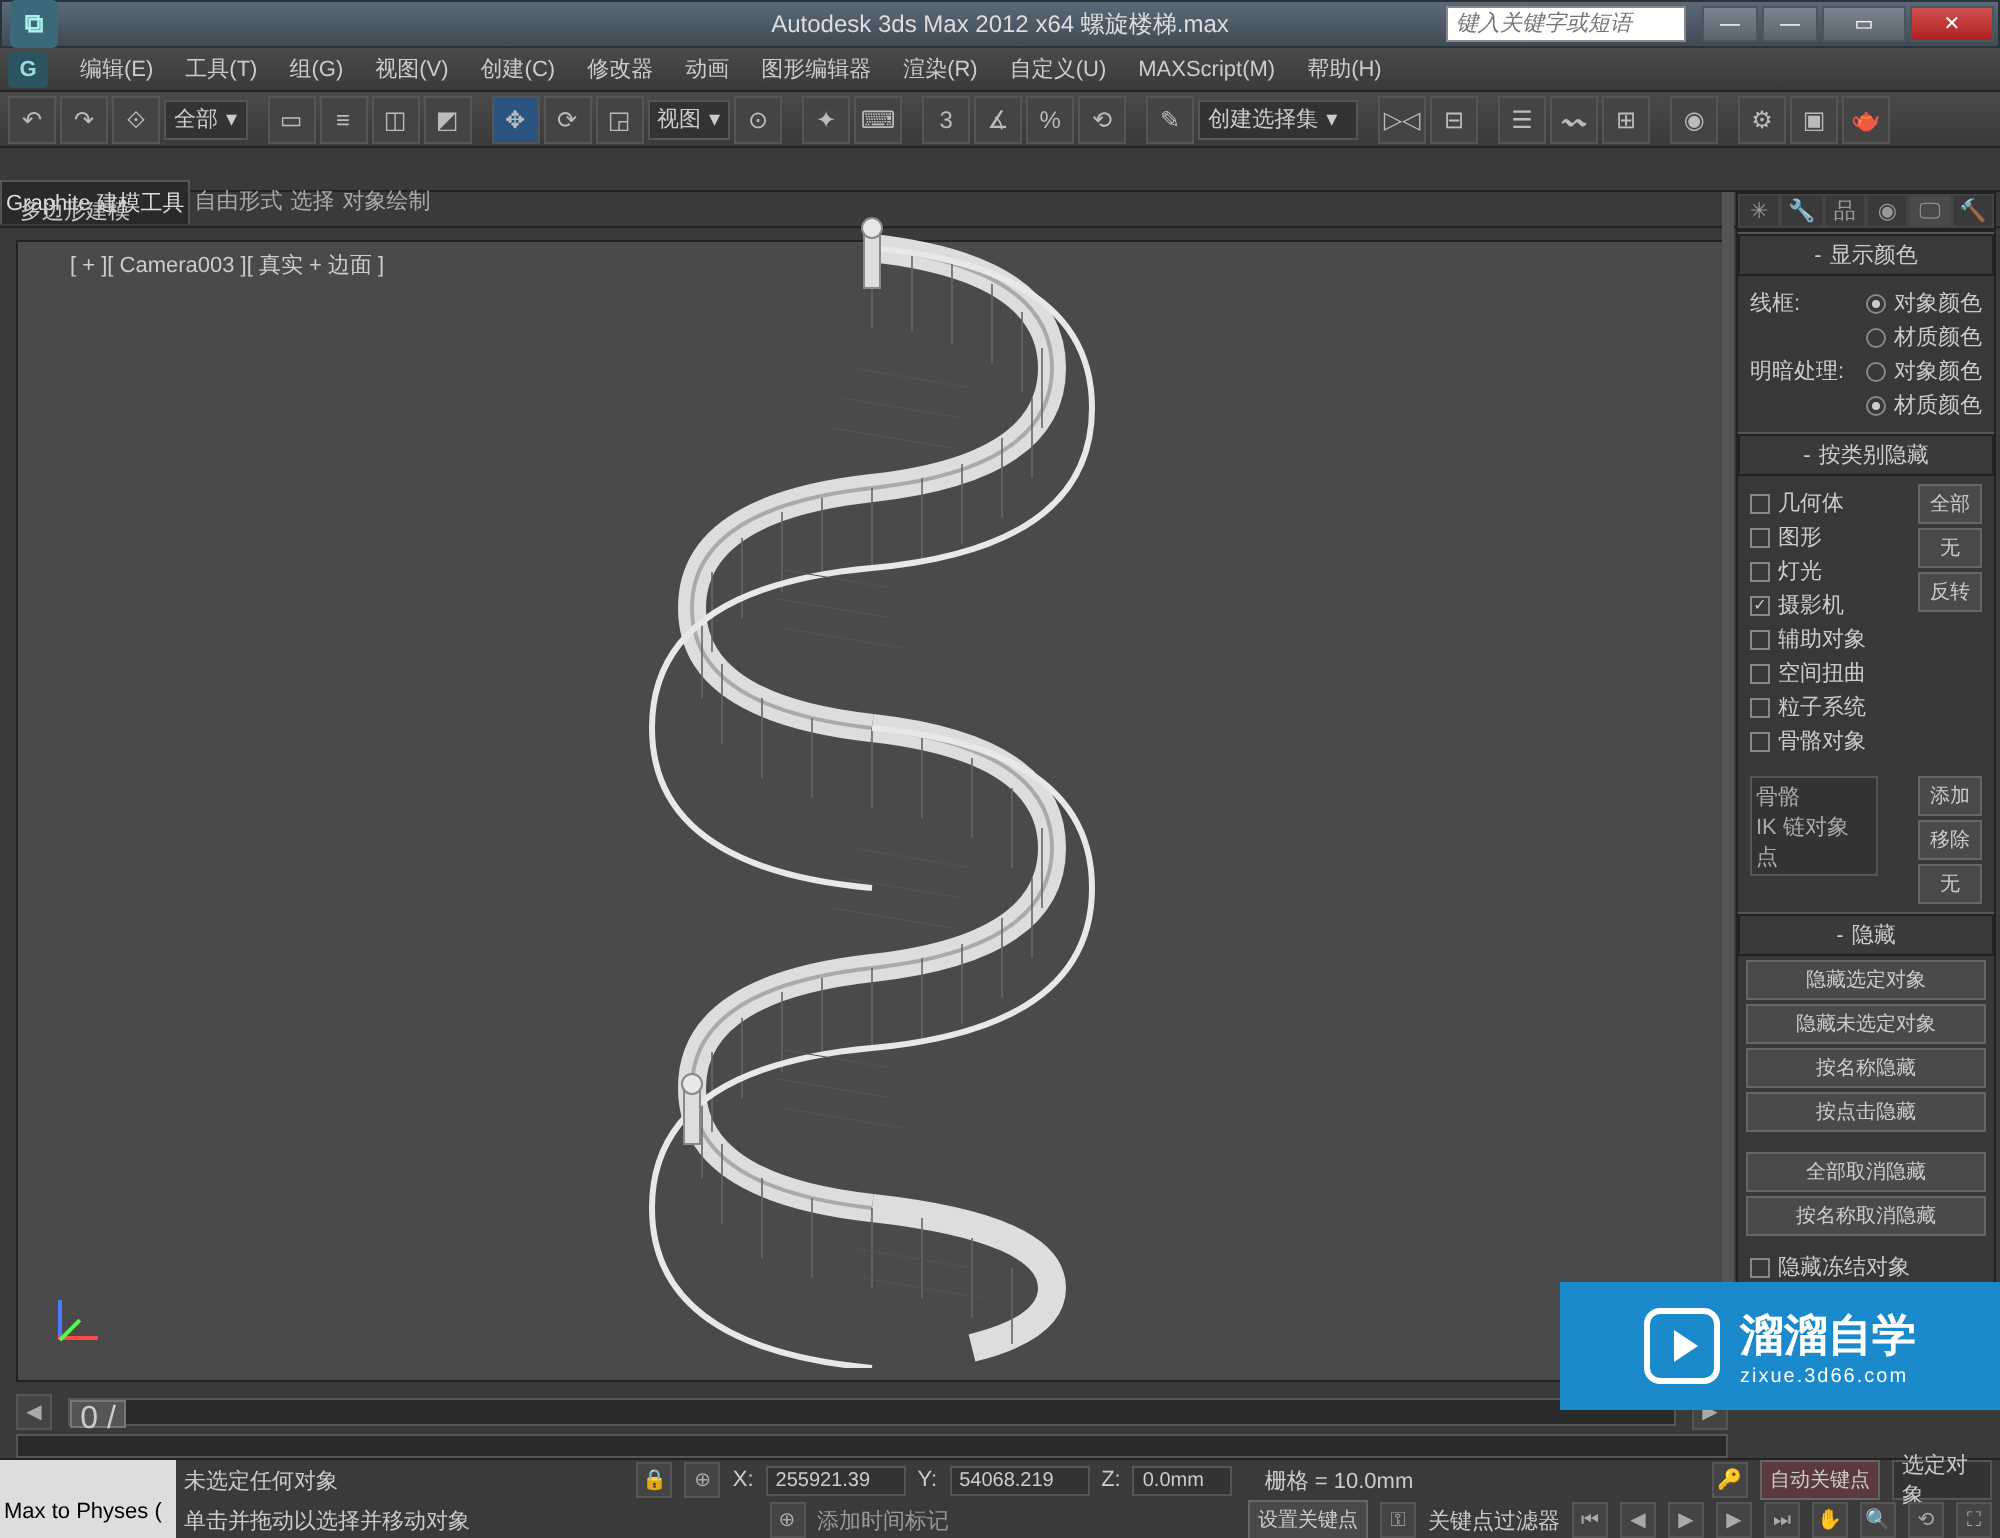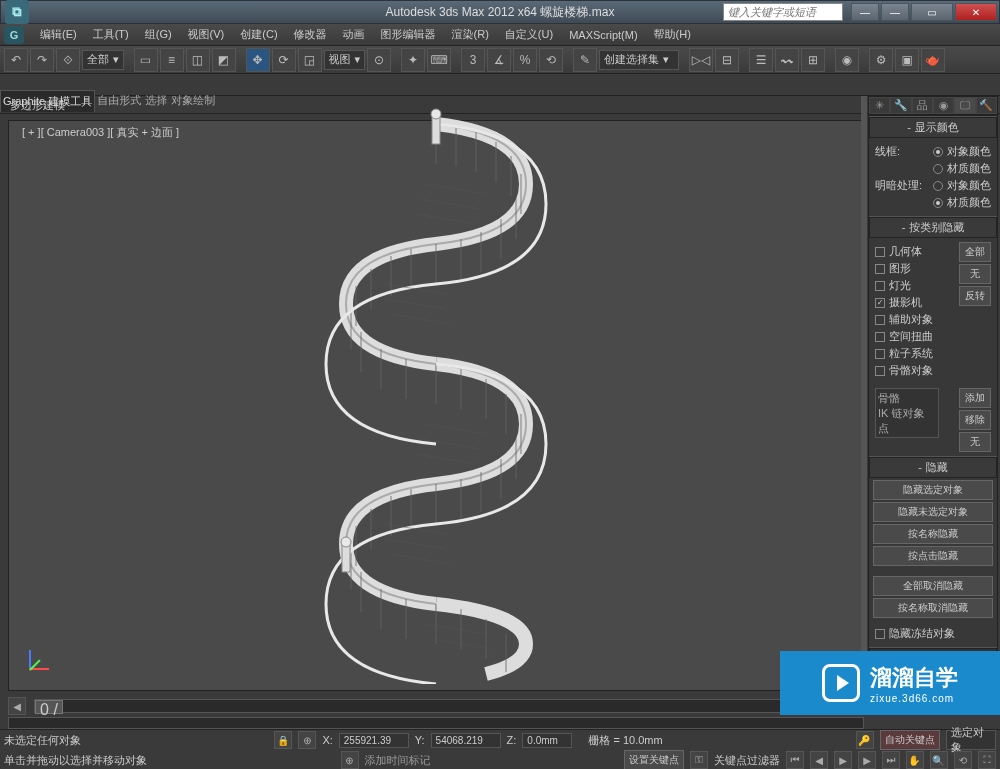--- a/index.html
+++ b/index.html
@@ -25,21 +25,21 @@
 .tool-btn { width: 24px; height: 24px; background: #444; border: 1px solid #555; display: flex; align-items: center; justify-content: center; color: #bbb; font-size: 12px; }
 .tool-sep { width: 6px; }
 .tool-dropdown { height: 20px; background: #333; border: 1px solid #555; color: #ccc; padding: 0 4px; display: flex; align-items: center; gap: 4px; }
 
 
 .ribbon-tabs { height: 22px; background: #3a3a3a; display: flex; align-items: center; border-bottom: 1px solid #222; }
 .ribbon-tab { padding: 3px 2px; color: #aaa; cursor: default; margin-top: 32px; }
 .ribbon-tab.active { background: #2a2a2a; color: #ddd; border: 1px solid #555; border-bottom: none; }
 .ribbon-sub { height: 18px; background: #3a3a3a; color: #ccc; padding: 2px 10px; border-bottom: 1px solid #222; font-size: 11px; }
 .viewport { position: absolute; top: 120px; left: 8px; right: 136px; bottom: 78px; background: #4a4a4a; border: 1px solid #222; }
-.viewport-label { color: #ccc; padding: 4px 13px; }
+.viewport-label { color: #ccc; padding: 4px 26px; }
 .axis-gizmo { position: absolute; bottom: 10px; left: 10px; width: 40px; height: 40px; }
 .axis-gizmo .z { position: absolute; left: 10px; bottom: 10px; width: 2px; height: 20px; background: #4a7aff; }
 .axis-gizmo .x { position: absolute; left: 10px; bottom: 10px; width: 20px; height: 2px; background: #ff4a4a; }
 .axis-gizmo .y { position: absolute; left: 10px; bottom: 10px; width: 2px; height: 14px; background: #4aff4a; transform: rotate(45deg); transform-origin: bottom; }
 
 
 .stair-svg { position: absolute; left: 50%; top: 48%; transform: translate(-50%, -50%); }
 
 
 .cmd-panel { position: absolute; top: 96px; right: 2px; width: 130px; bottom: 78px; background: #383838; border: 1px solid #222; display: flex; flex-direction: column; overflow: hidden; }
@@ -66,21 +66,21 @@
 .track-bar { position: absolute; bottom: 40px; left: 8px; right: 136px; height: 12px; background: #2a2a2a; border: 1px solid #555; }
 
 .status-area { position: absolute; bottom: 0; left: 0; right: 0; height: 40px; background: #3a3a3a; border-top: 1px solid #222; display: flex; }
 .status-left { width: 88px; background: #ddd; color: #000; padding: 2px; font-size: 10px; line-height: 1.2; }
 .status-mid { flex: 1; display: flex; flex-direction: column; }
 .status-row { height: 20px; display: flex; align-items: center; gap: 6px; padding: 0 4px; color: #ccc; }
 .coord-field { background: #333; border: 1px solid #555; padding: 1px 4px; color: #ccc; font-size: 10px; width: 70px; }
 .status-btn { width: 18px; height: 18px; background: #444; border: 1px solid #555; display: flex; align-items: center; justify-content: center; color: #aaa; font-size: 10px; }
 
 
-.watermark { position: absolute; bottom: 54px; right: 0; width: 220px; height: 64px; background: #1a8acc; display: flex; align-items: center; justify-content: center; gap: 10px; z-index: 100; }
+.watermark { position: absolute; bottom: 64px; right: 0; width: 220px; height: 64px; background: #1a8acc; display: flex; align-items: center; justify-content: center; gap: 10px; z-index: 100; }
 .watermark-icon { width: 38px; height: 38px; border: 3px solid #fff; border-radius: 8px; display: flex; align-items: center; justify-content: center; }
 .watermark-icon::after { content: ""; width: 0; height: 0; border-left: 12px solid #fff; border-top: 8px solid transparent; border-bottom: 8px solid transparent; margin-left: 3px; }
 .watermark-text { color: #fff; display: flex; flex-direction: column; }
 .watermark-text .cn { font-size: 22px; font-weight: bold; }
 .watermark-text .en { font-size: 10px; letter-spacing: 1px; }
 
 .scroll-strip { position: absolute; top: 96px; right: 133px; width: 6px; bottom: 78px; background: #555; }
 </style>
 </head>
 <body>
@@ -397,20 +397,24 @@
 <div class="timeline">
   <div class="status-btn">◀</div>
   <div class="time-slider">
     <div class="time-thumb">0 / 100</div>
   </div>
   <div class="status-btn">▶</div>
 </div>
 <div class="track-bar"></div>
 
 <div class="status-area">
+  <div class="status-left">
+    <div style="height:18px"></div>
+    <div>Max to Physes (</div>
+  </div>
   <div class="status-mid">
     <div class="status-row">
       <span>未选定任何对象</span>
       <span style="flex:1"></span>
       <div class="status-btn">🔒</div>
       <div class="status-btn">⊕</div>
       <span>X:</span>
         <input class="coord-field" value="255921.39" style="">
       <span>Y:</span>
         <input class="coord-field" value="54068.219" style="">

